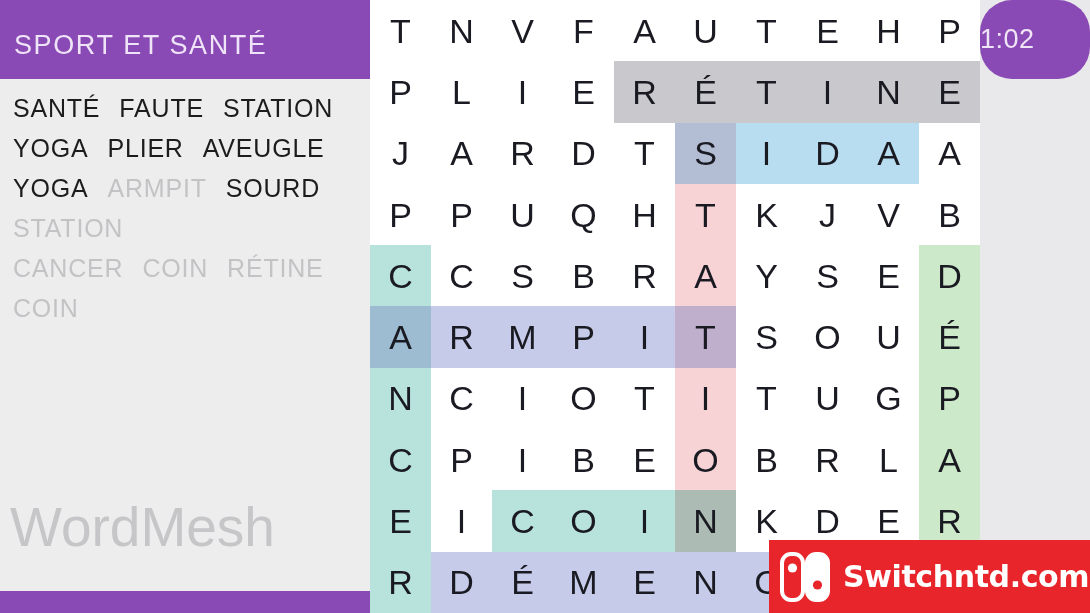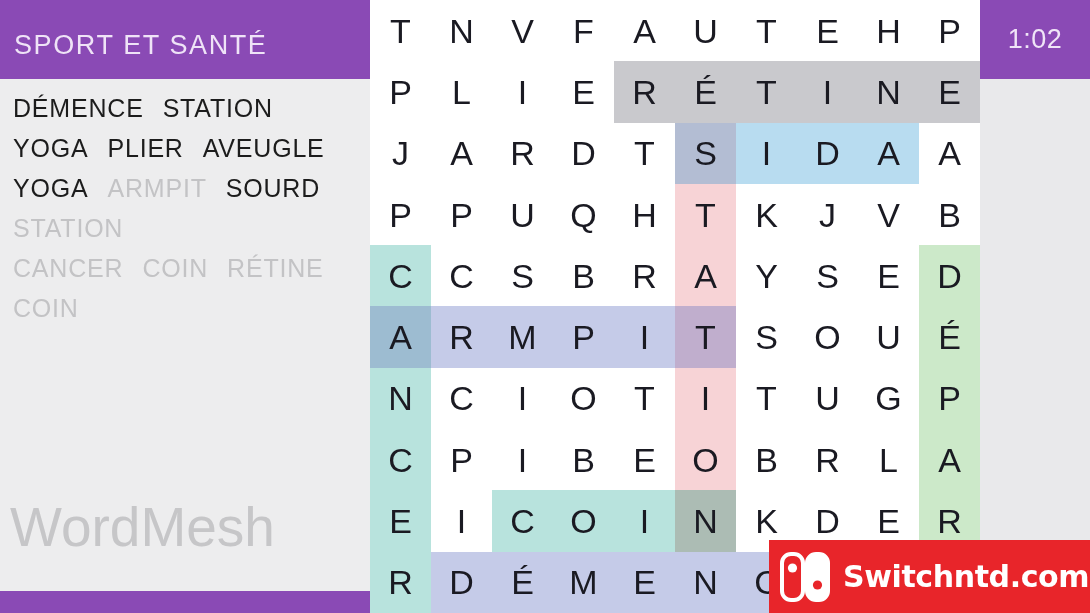--- a/index.html
+++ b/index.html
@@ -105,21 +105,21 @@
     width: 110px; height: 613px;
     background: #e9e9eb;
   }
   #timer-box {
     position: absolute;
     left: 980px; top: 0;
     width: 110px; height: 79px;
     background: #8a4ab5;
     display: flex;
     align-items: center;
-    justify-content: center;
+    border-radius: 32px;
   }
   #timer-value {
     font-size: 27px;
     font-weight: 300;
     color: #f0e5f7;
     letter-spacing: 0.5px;
   }
 
   
   #watermark {
@@ -148,21 +148,22 @@
 <div id="app">
 
   <div id="left-panel">
 
     <div id="category-header">
       <div id="category-title">SPORT ET SANTÉ</div>
     </div>
 
     <div id="word-list">
         <div class="word-row">
-          <span class="word pending">DÉMENCE</span>
+          <span class="word pending">SANTÉ</span>
+          <span class="word pending">FAUTE</span>
           <span class="word pending">STATION</span>
         </div>
         <div class="word-row">
           <span class="word pending">YOGA</span>
           <span class="word pending">PLIER</span>
           <span class="word pending">AVEUGLE</span>
         </div>
         <div class="word-row">
           <span class="word pending">YOGA</span>
           <span class="word found">ARMPIT</span>

